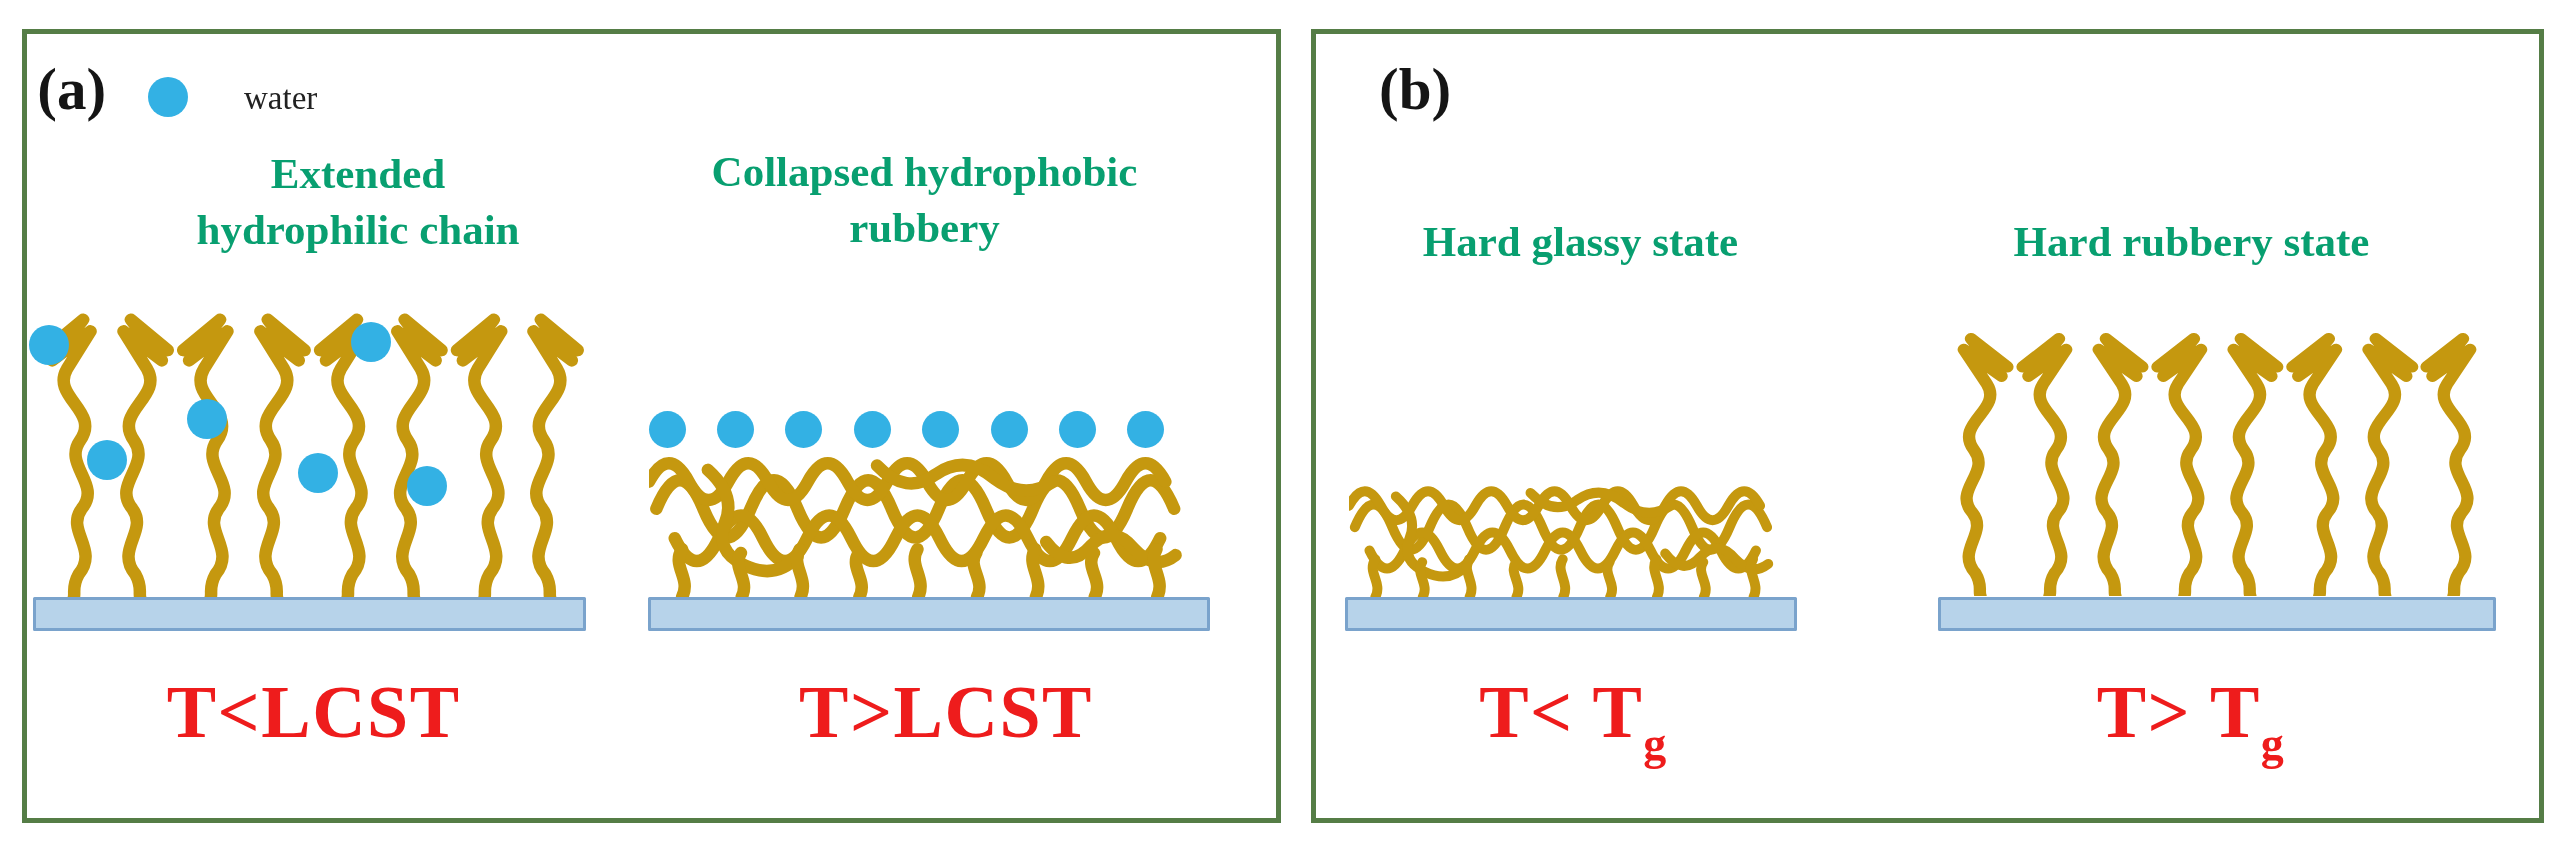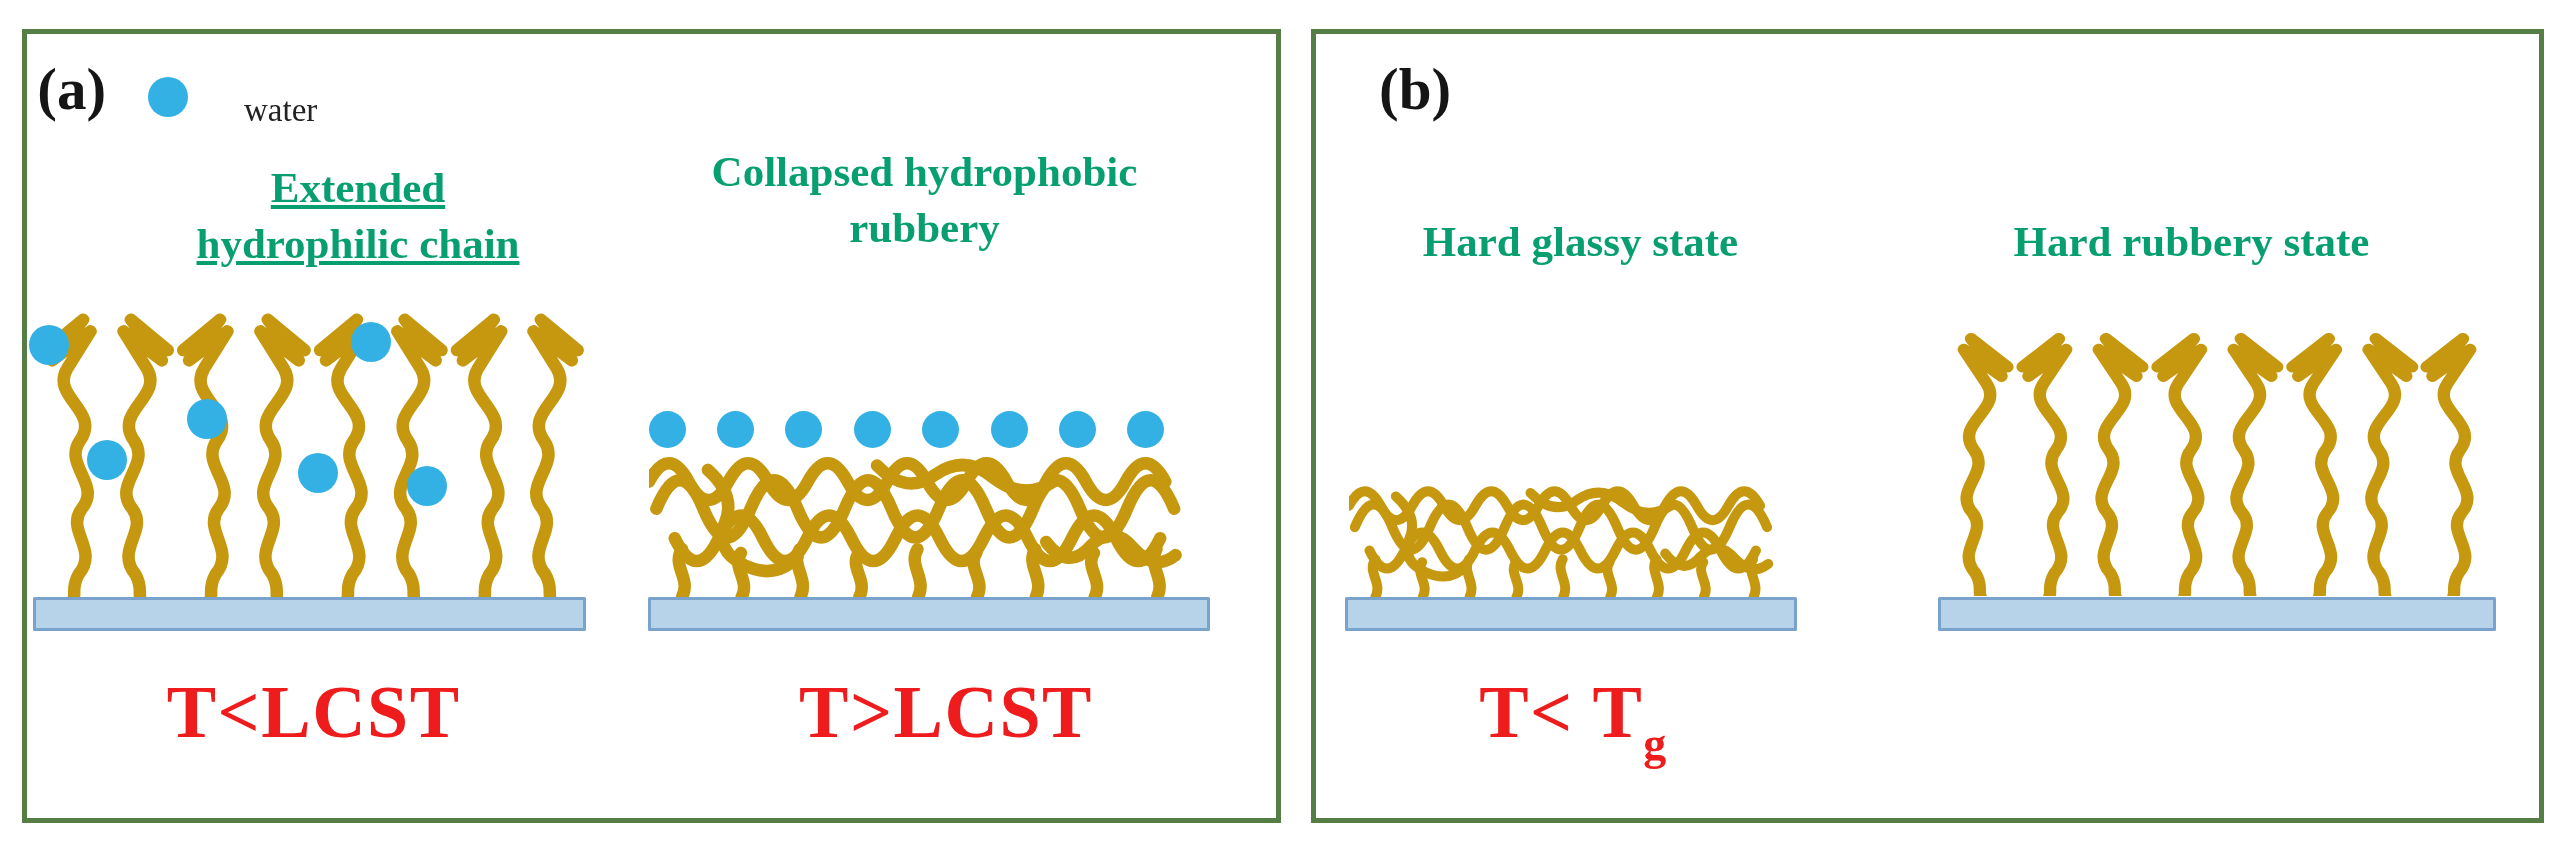--- a/index.html
+++ b/index.html
@@ -55,23 +55,23 @@
   </defs>
 </svg>
 
 <div class="figure">
 
   <div class="panel" id="panel-a">
 
     <div class="panel-label" style="left:10.3px;top:20.6px;">(a)</div>
 
     <div class="droplet" style="left:121px;top:43px;width:40px;height:40px;"></div>
-    <div class="legend-label" style="left:217px;top:46px;margin-top:12px;">water</div>
+    <div class="legend-label" style="left:217px;top:46px;">water</div>
 
-    <div class="caption" style="left:59px;top:126px;width:544px;text-decoration:underline;">Extended
+    <div class="caption" style="left:59px;top:112px;width:544px;">Extended
 hydrophilic chain</div>
     <div class="caption" style="left:618px;top:110px;width:559px;">Collapsed hydrophobic
 rubbery</div>
 
     <svg class="graphic" style="left:8.8px;top:274px;" width="552" height="291" viewBox="0 0 750 400" preserveAspectRatio="none">
       <use href="#chainA" x="0"></use>
         <use href="#chainB" x="93"></use>
       <use href="#chainA" x="186"></use>
         <use href="#chainB" x="279"></use>
       <use href="#chainA" x="372"></use>
@@ -124,16 +124,17 @@
       <use href="#chainB" x="186"></use>
         <use href="#chainA" x="279"></use>
       <use href="#chainB" x="372"></use>
         <use href="#chainA" x="465"></use>
       <use href="#chainB" x="558"></use>
         <use href="#chainA" x="650"></use>
     </svg>
     <div class="substrate" style="left:622px;top:563px;width:558px;"></div>
 
     <div class="temp" style="left:22px;top:636px;width:471px;"><span>T&lt; T</span><sub>g</sub></div>
+    <div class="temp" style="left:625px;top:636px;width:500px;"><span>T&gt; T</span><sub>g</sub></div>
   </div>
 
 </div>
 
 
 </body></html>

